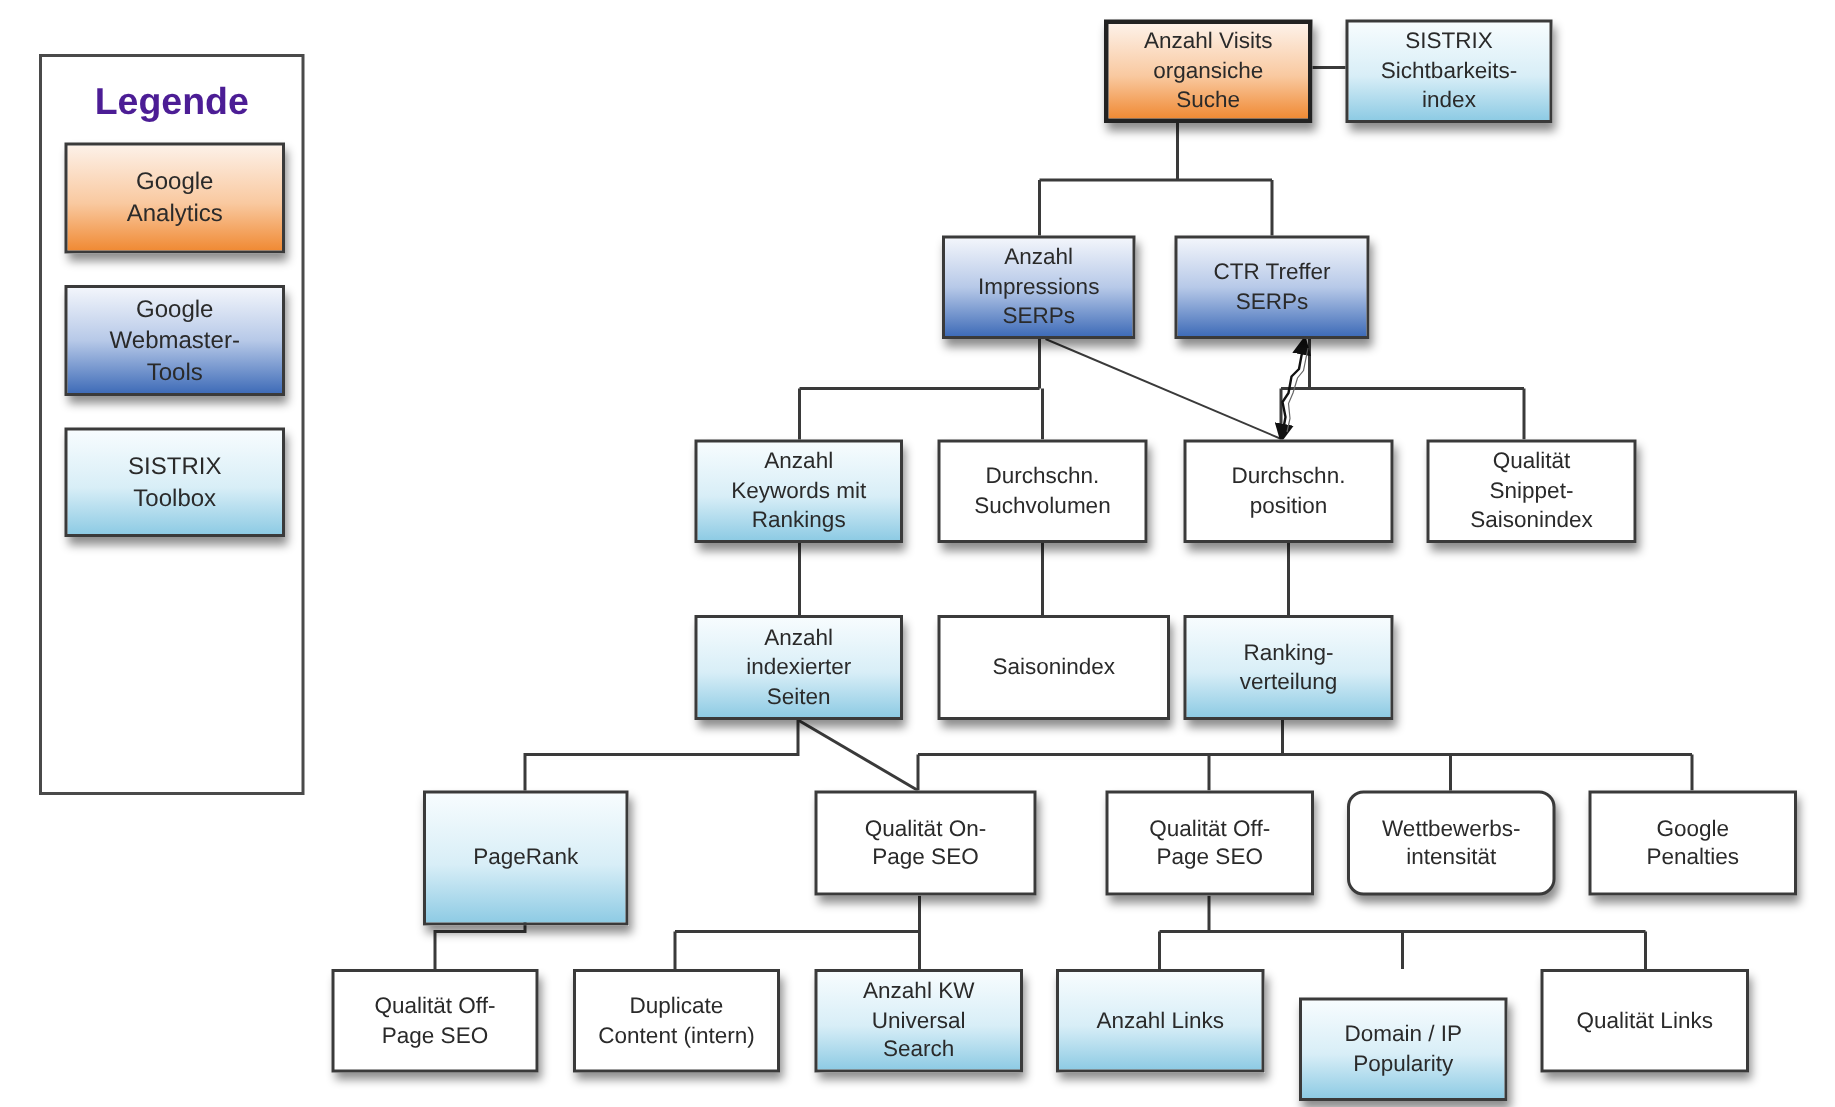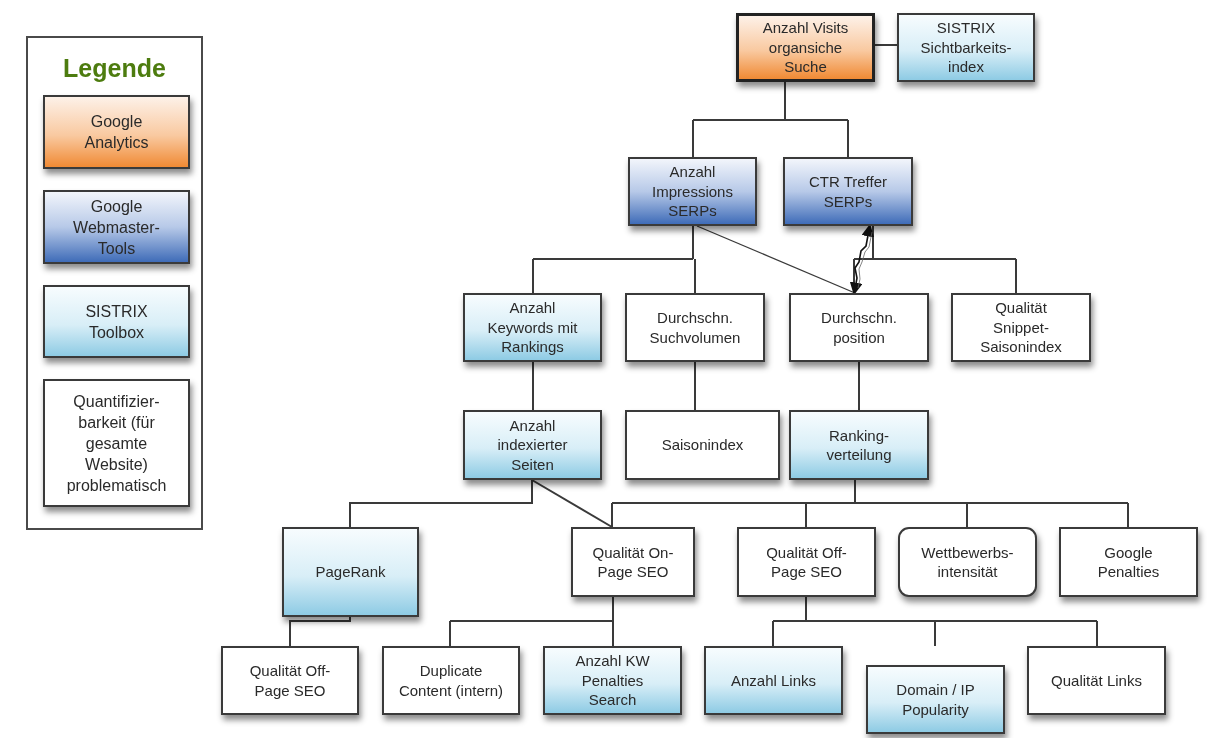--- a/index.html
+++ b/index.html
@@ -50,21 +50,21 @@
       box-sizing: border-box;
       border: 2px solid #4a4a4a;
       background: #fff;
     }
     #legend-title {
       position: absolute;
       left: 0; right: 0; top: 16px;
       text-align: center;
       font-size: 25px;
       font-weight: bold;
-      color: #4d7c0f;
+      color: #4c1d95;
       font-family: "Liberation Sans", "DejaVu Sans", sans-serif;
     }
     .legend-node {
       left: 15px;
       width: 147px;
       font-size: 16px;
       line-height: 21px;
     }
   </style>
 </head>
@@ -110,25 +110,20 @@
 
 <div id="legend">
   <div id="legend-title">Legende</div>
   <div class="node legend-node c-orange" style="top:57px;height:74px;">Google
 Analytics</div>
   <div class="node legend-node c-blue" style="top:152px;height:74px;">Google
 Webmaster-
 Tools</div>
   <div class="node legend-node c-light" style="top:247px;height:73px;">SISTRIX
 Toolbox</div>
-  <div class="node legend-node c-white" style="top:341px;height:128px;">Quantifizier-
-barkeit (für
-gesamte
-Website)
-problematisch</div>
 </div>
 
 <div class="node root c-orange" style="left:736px;top:13px;width:139px;height:69px;">Anzahl Visits
 organsiche
 Suche</div>
 <div class="node c-light" style="left:897px;top:13px;width:138px;height:69px;">SISTRIX
 Sichtbarkeits-
 index</div>
 
 <div class="node c-blue" style="left:628px;top:157px;width:129px;height:69px;">Anzahl
@@ -149,32 +144,32 @@
 Saisonindex</div>
 
 <div class="node c-light" style="left:463px;top:410px;width:139px;height:70px;">Anzahl
 indexierter
 Seiten</div>
 <div class="node c-white" style="left:625px;top:410px;width:155px;height:70px;">Saisonindex</div>
 <div class="node c-light" style="left:789px;top:410px;width:140px;height:70px;">Ranking-
 verteilung</div>
 
 <div class="node c-light" style="left:282px;top:527px;width:137px;height:90px;">PageRank</div>
-<div class="node c-white" style="left:571px;top:527px;width:124px;height:70px;">Qualität On-
+<div class="node c-white" style="left:543px;top:527px;width:148px;height:70px;">Qualität On-
 Page SEO</div>
 <div class="node c-white" style="left:737px;top:527px;width:139px;height:70px;">Qualität Off-
 Page SEO</div>
 <div class="node c-white" style="left:898px;top:527px;width:139px;height:70px;border-radius:11px;">Wettbewerbs-
 intensität</div>
 <div class="node c-white" style="left:1059px;top:527px;width:139px;height:70px;">Google
 Penalties</div>
 
 <div class="node c-white" style="left:221px;top:646px;width:138px;height:69px;">Qualität Off-
 Page SEO</div>
 <div class="node c-white" style="left:382px;top:646px;width:138px;height:69px;">Duplicate
 Content (intern)</div>
 <div class="node c-light" style="left:543px;top:646px;width:139px;height:69px;">Anzahl KW
-Penalties
+Universal
 Search</div>
 <div class="node c-light" style="left:704px;top:646px;width:139px;height:69px;">Anzahl Links</div>
 <div class="node c-light" style="left:866px;top:665px;width:139px;height:69px;">Domain / IP
 Popularity</div>
 <div class="node c-white" style="left:1027px;top:646px;width:139px;height:69px;">Qualität Links</div>
 
 </body></html>

